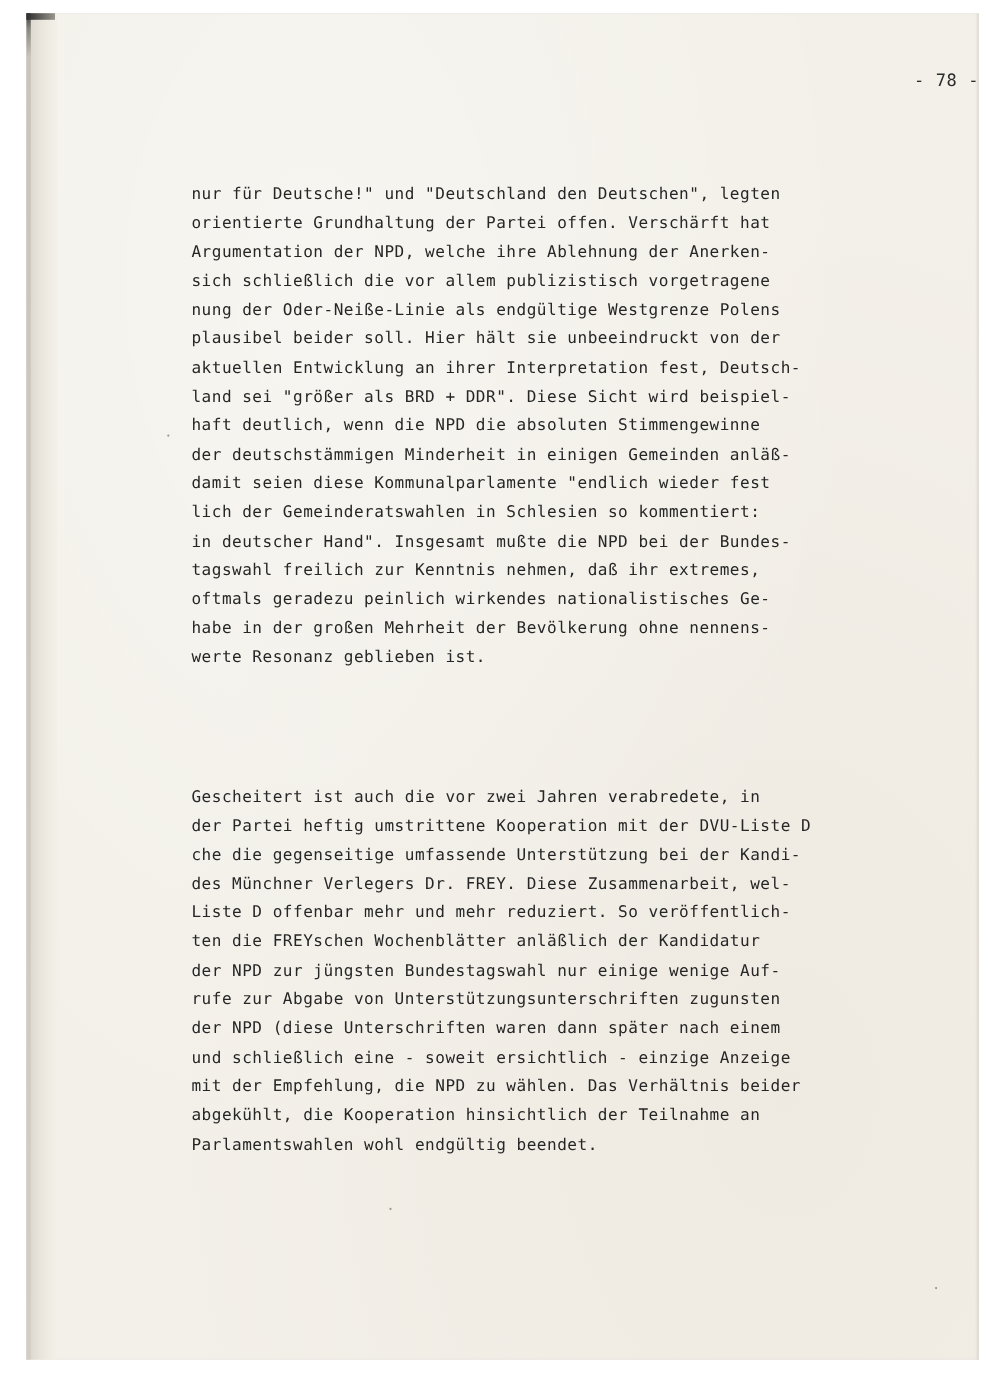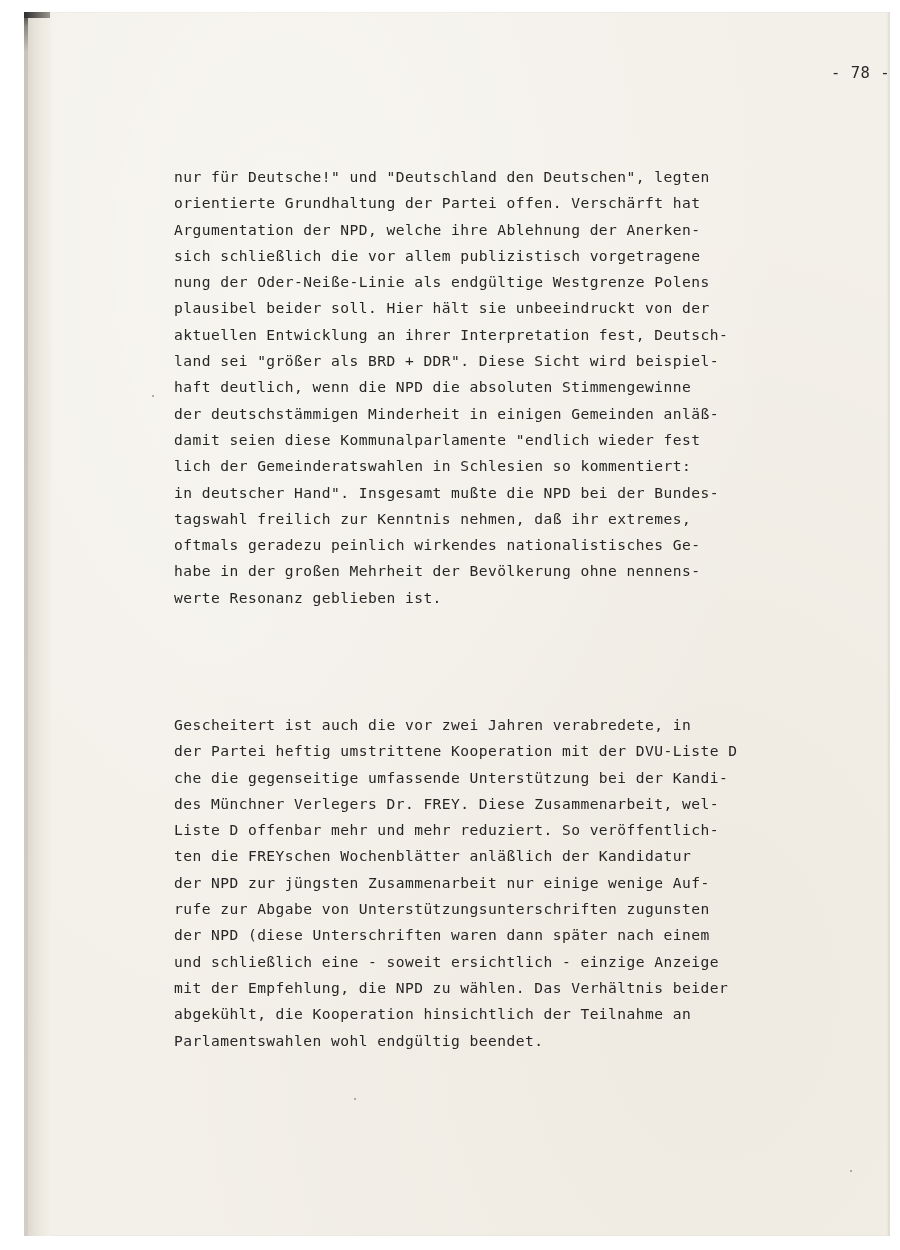--- a/index.html
+++ b/index.html
@@ -117,21 +117,21 @@
       <span class="line">werte Resonanz geblieben ist.</span>
     </div>
 
     <div class="text-block para-2">
       <span class="line">Gescheitert ist auch die vor zwei Jahren verabredete, in</span>
       <span class="line">der Partei heftig umstrittene Kooperation mit der DVU-Liste D</span>
       <span class="line">che die gegenseitige umfassende Unterstützung bei der Kandi-</span>
       <span class="line">des Münchner Verlegers Dr. FREY. Diese Zusammenarbeit, wel-</span>
       <span class="line">Liste D offenbar mehr und mehr reduziert. So veröffentlich-</span>
       <span class="line">ten die FREYschen Wochenblätter anläßlich der Kandidatur</span>
-      <span class="line">der NPD zur jüngsten Zusammenarbeit nur einige wenige Auf-</span>
+      <span class="line">der NPD zur jüngsten Bundestagswahl nur einige wenige Auf-</span>
       <span class="line">rufe zur Abgabe von Unterstützungsunterschriften zugunsten</span>
       <span class="line">der NPD (diese Unterschriften waren dann später nach einem</span>
       <span class="line">und schließlich eine - soweit ersichtlich - einzige Anzeige</span>
       <span class="line">mit der Empfehlung, die NPD zu wählen. Das Verhältnis beider</span>
       <span class="line">abgekühlt, die Kooperation hinsichtlich der Teilnahme an</span>
       <span class="line">Parlamentswahlen wohl endgültig beendet.</span>
     </div>
 
     <div class="speck" style="left:128px; top:383px;"></div>
     <div class="speck" style="left:330px; top:1086px;"></div>

